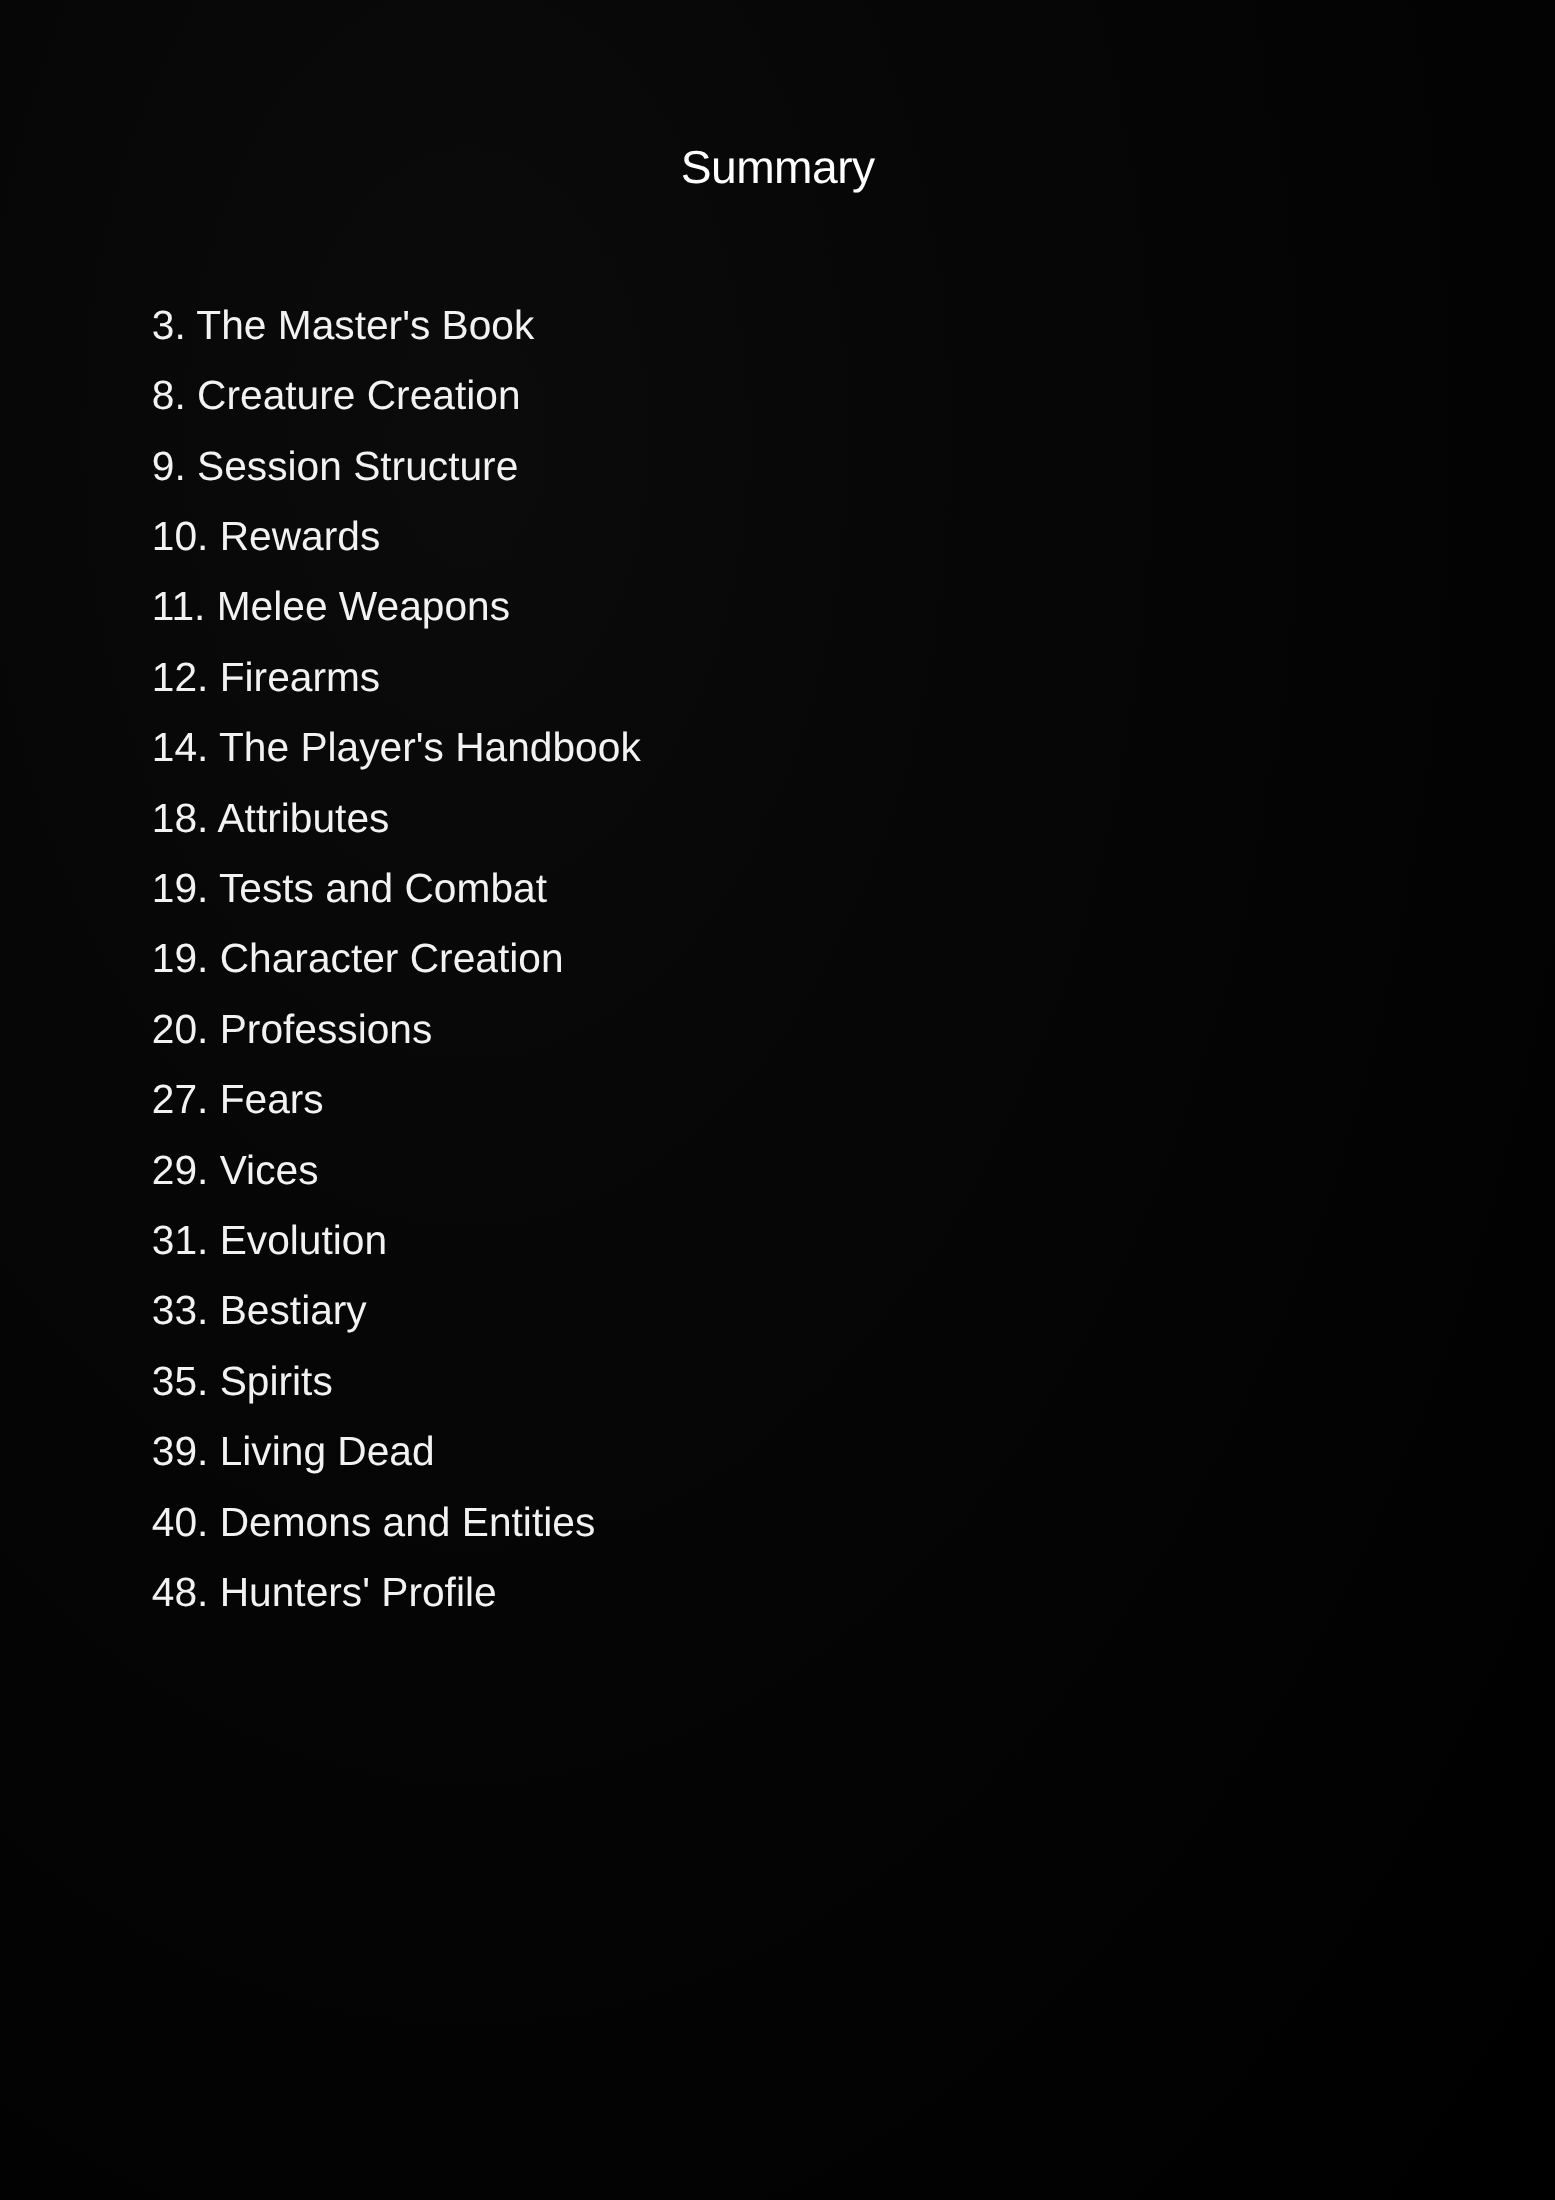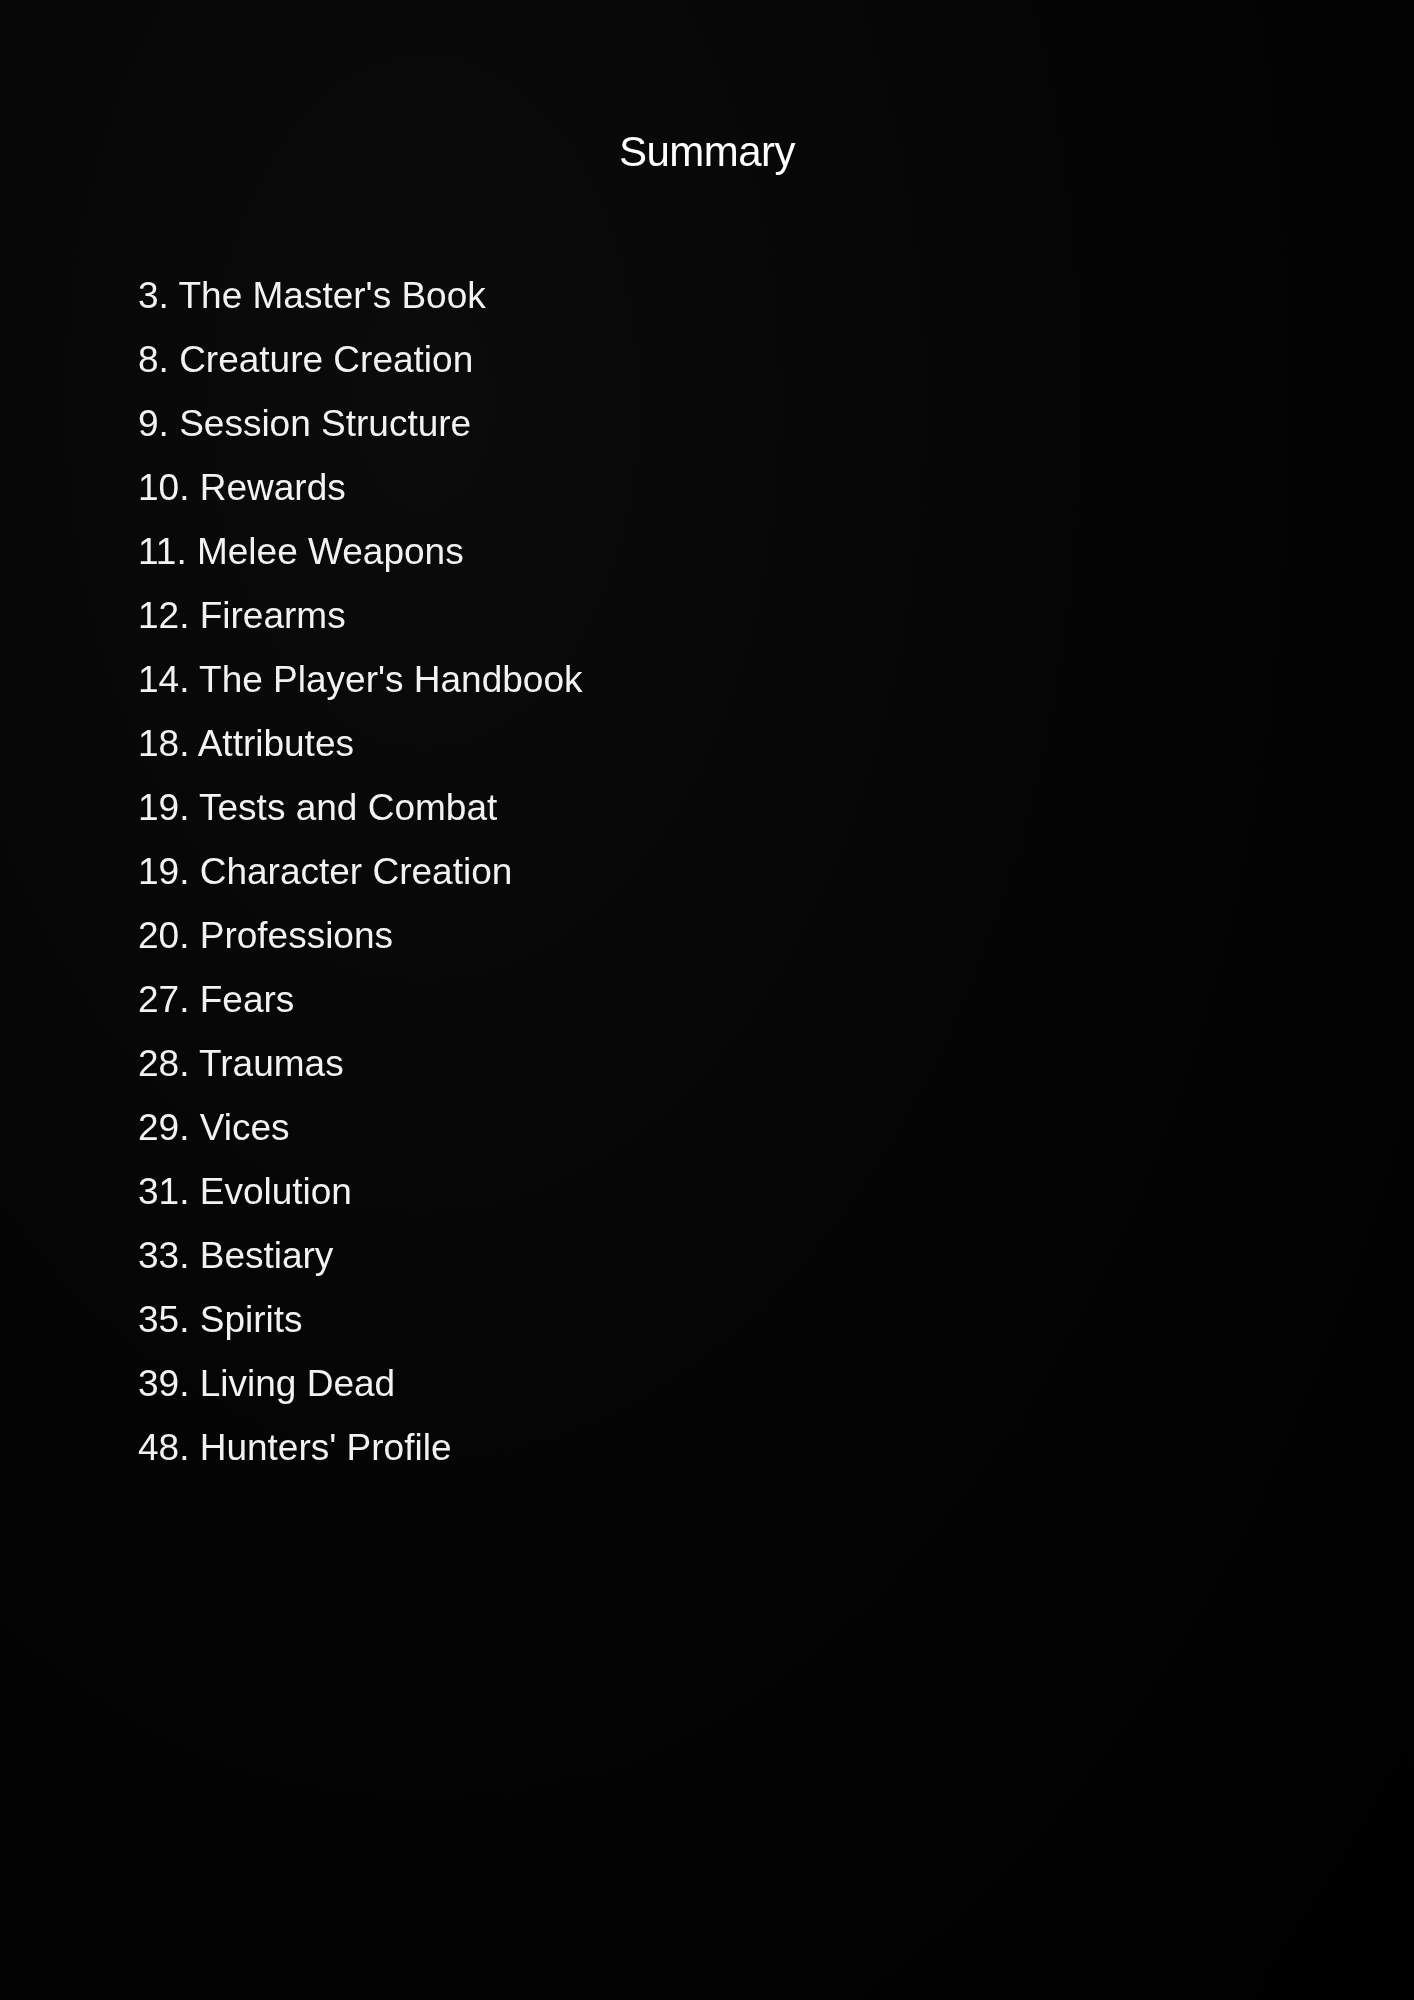--- a/index.html
+++ b/index.html
@@ -64,22 +64,22 @@
     <li class="toc-item">9. Session Structure</li>
     <li class="toc-item">10. Rewards</li>
     <li class="toc-item">11. Melee Weapons</li>
     <li class="toc-item">12. Firearms</li>
     <li class="toc-item">14. The Player's Handbook</li>
     <li class="toc-item">18. Attributes</li>
     <li class="toc-item">19. Tests and Combat</li>
     <li class="toc-item">19. Character Creation</li>
     <li class="toc-item">20. Professions</li>
     <li class="toc-item">27. Fears</li>
-    <li class="toc-item">28. Traumas</li>
     <li class="toc-item">29. Vices</li>
     <li class="toc-item">31. Evolution</li>
     <li class="toc-item">33. Bestiary</li>
     <li class="toc-item">35. Spirits</li>
     <li class="toc-item">39. Living Dead</li>
+    <li class="toc-item">40. Demons and Entities</li>
     <li class="toc-item">48. Hunters' Profile</li>
   </ul>
 
 </div>
 
 </body></html>

